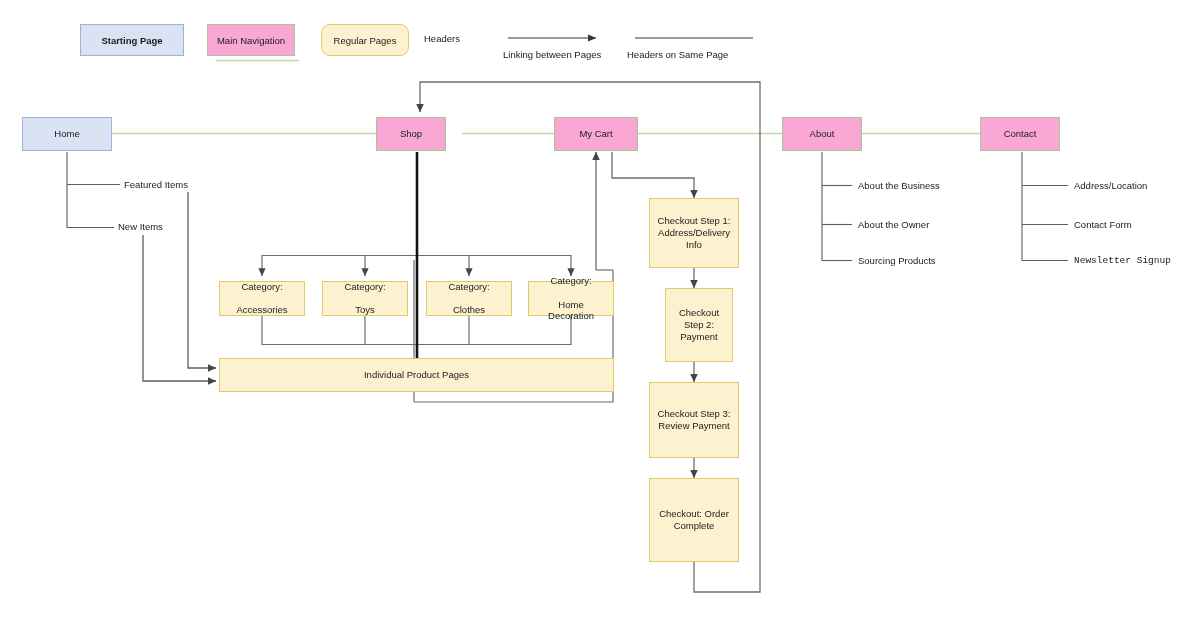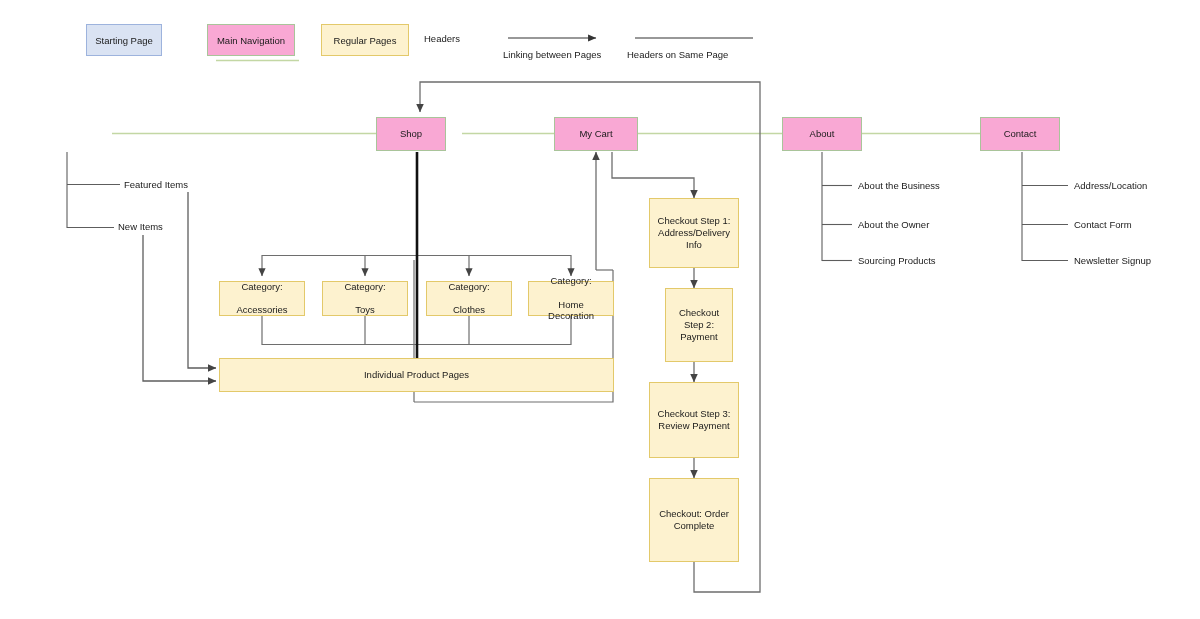--- a/index.html
+++ b/index.html
@@ -116,34 +116,37 @@
     <line x1="822" y1="185.5" x2="852" y2="185.5" stroke="#5d5d5d" stroke-width="1.1"></line>
     <line x1="822" y1="224.5" x2="852" y2="224.5" stroke="#5d5d5d" stroke-width="1.1"></line>
     <line x1="822" y1="260.5" x2="852" y2="260.5" stroke="#5d5d5d" stroke-width="1.1"></line>
 
     <path d="M1022,152 L1022,261" stroke="#5d5d5d" stroke-width="1.1" fill="none"></path>
     <line x1="1022" y1="185.5" x2="1068" y2="185.5" stroke="#5d5d5d" stroke-width="1.1"></line>
     <line x1="1022" y1="224.5" x2="1068" y2="224.5" stroke="#5d5d5d" stroke-width="1.1"></line>
     <line x1="1022" y1="260.5" x2="1068" y2="260.5" stroke="#5d5d5d" stroke-width="1.1"></line>
   </svg>
 
-  <div class="legend-box n-start" style="left:86px;top:24px;width:76px;height:32px;">
+  <div class="legend-box n-start" style="left:80px;top:24px;width:104px;height:32px;font-weight:bold;">
     <span>Starting Page</span>
   </div>
   <div class="legend-box n-nav" style="left:207px;top:24px;width:88px;height:32px;">
     <span>Main Navigation</span>
   </div>
-  <div class="legend-box n-reg" style="left:321px;top:24px;width:88px;height:32px;">
+  <div class="legend-box n-reg" style="left:321px;top:24px;width:88px;height:32px;border-radius:9px;">
     <span>Regular Pages</span>
   </div>
   <div class="legend-text" style="left:424px;top:33px;">Headers</div>
 
   <div class="legend-text" style="left:503px;top:49px;">Linking between Pages</div>
   <div class="legend-text" style="left:627px;top:49px;">Headers on Same Page</div>
 
+  <div class="node n-start" style="left:22px;top:117px;width:90px;height:34px;">
+    <span>Home</span>
+  </div>
   <div class="node n-nav" style="left:376px;top:117px;width:70px;height:34px;">
     <span>Shop</span>
   </div>
   <div class="node n-nav" style="left:554px;top:117px;width:84px;height:34px;">
     <span>My Cart</span>
   </div>
   <div class="node n-nav" style="left:782px;top:117px;width:80px;height:34px;">
     <span>About</span>
   </div>
   <div class="node n-nav" style="left:980px;top:117px;width:80px;height:34px;">
@@ -182,15 +185,15 @@
   <div class="node n-reg" style="left:649px;top:478px;width:90px;height:84px;">
     <span>Checkout: Order Complete</span>
   </div>
 
   <div class="label" style="left:858px;top:180px;">About the Business</div>
   <div class="label" style="left:858px;top:219px;">About the Owner</div>
   <div class="label" style="left:858px;top:255px;">Sourcing Products</div>
 
   <div class="label" style="left:1074px;top:180px;">Address/Location</div>
   <div class="label" style="left:1074px;top:219px;text-align:right;">Contact Form</div>
-  <div class="label" style="left:1074px;top:255px;">Newsletter Signup</div>
+  <div class="label" style="left:1074px;top:255px;font-family:Liberation Mono, monospace;">Newsletter Signup</div>
 
 </div>
 
 </body></html>

